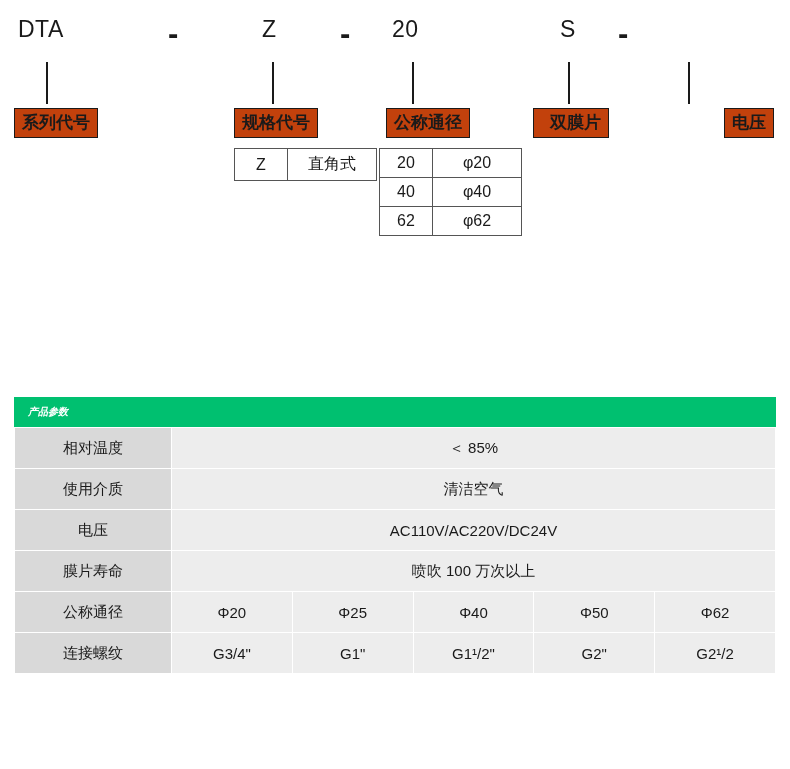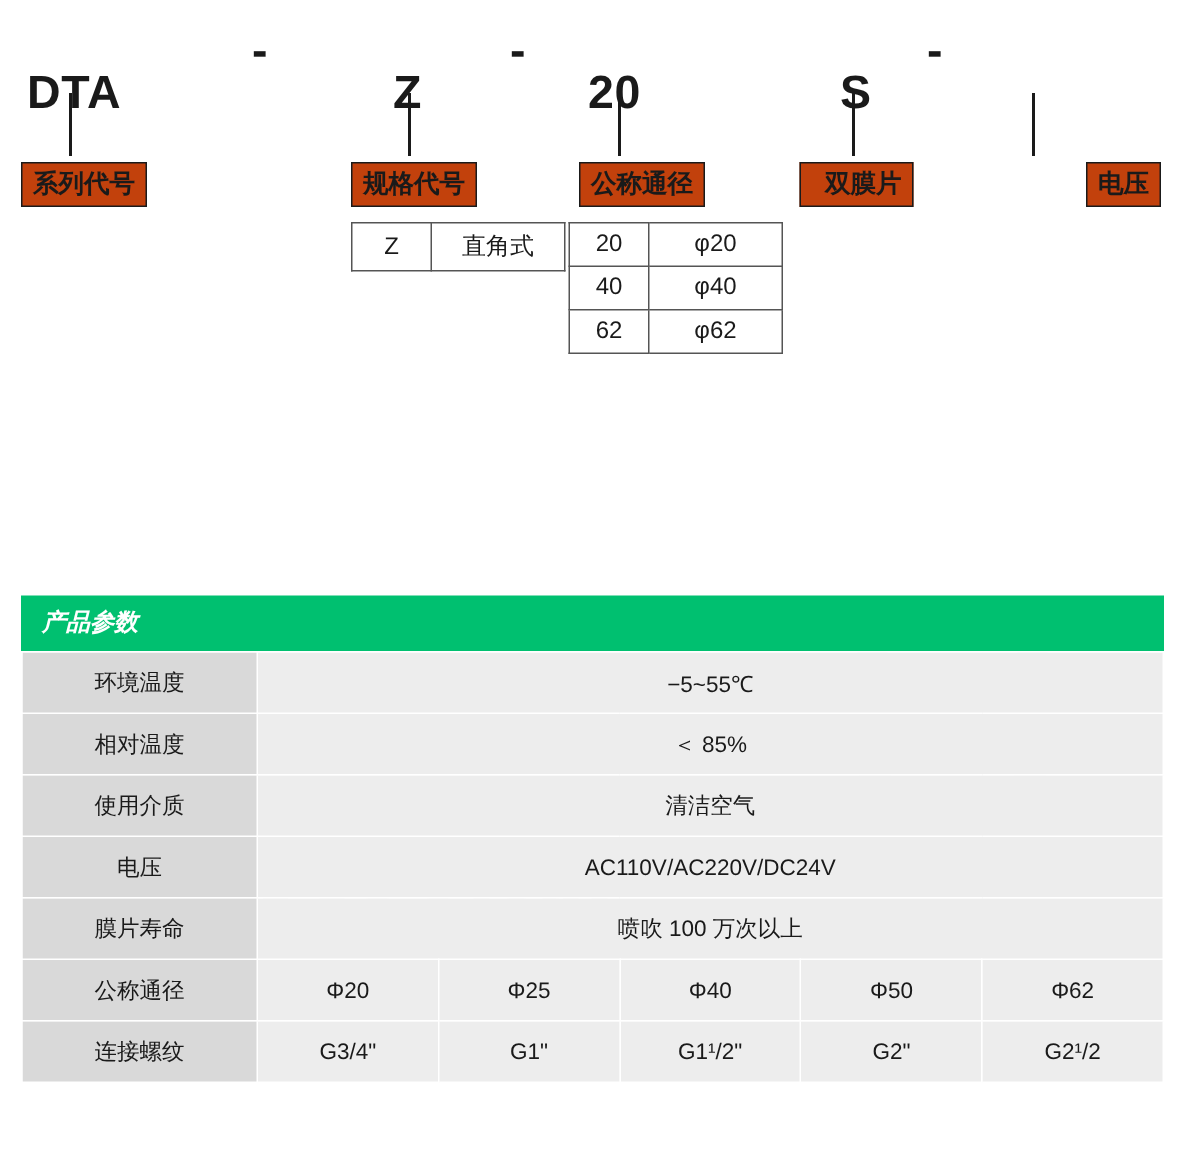--- a/index.html
+++ b/index.html
@@ -64,25 +64,24 @@
   }
   .code-row {
     position: absolute;
     top: 16px;
     left: 0;
     width: 790px;
     height: 44px;
   }
   .code-token {
     position: absolute;
-    font-size: 31px;
-    font-weight: bold;
+    font-size: 23px;
+    font-weight: normal;
     letter-spacing: 0.5px;
     white-space: nowrap;
-    margin-top: 28px;
   }
   .dash {
     position: absolute;
     font-size: 31px;
     font-weight: bold;
     color: #1a1a1a;
   }
   .stem {
     position: absolute;
     width: 2px;
@@ -119,21 +118,21 @@
   .params {
     position: absolute;
     left: 14px;
     top: 397px;
     width: 762px;
     z-index: 10;
   }
   .params-header {
     background: #00c070;
     color: #ffffff;
-    font-size: 16px;
+    font-size: 10px;
     font-weight: bold;
     padding: 8px 14px;
     font-style: italic;
   }
   table.ptable {
     border-collapse: collapse;
     width: 100%;
     table-layout: fixed;
   }
   table.ptable td {
@@ -215,24 +214,20 @@
     </tr>
   </tbody>
     </table>
 </div>
 
 <div class="params">
   <div class="params-header">产品参数</div>
   <table class="ptable">
     <tbody>
     <tr>
-      <td class="rowlabel">环境温度</td>
-      <td colspan="5">−5~55℃</td>
-    </tr>
-    <tr>
       <td class="rowlabel">相对温度</td>
       <td colspan="5">＜ 85%</td>
     </tr>
     <tr>
       <td class="rowlabel">使用介质</td>
       <td colspan="5">清洁空气</td>
     </tr>
     <tr>
       <td class="rowlabel">电压</td>
       <td colspan="5">AC110V/AC220V/DC24V</td>

